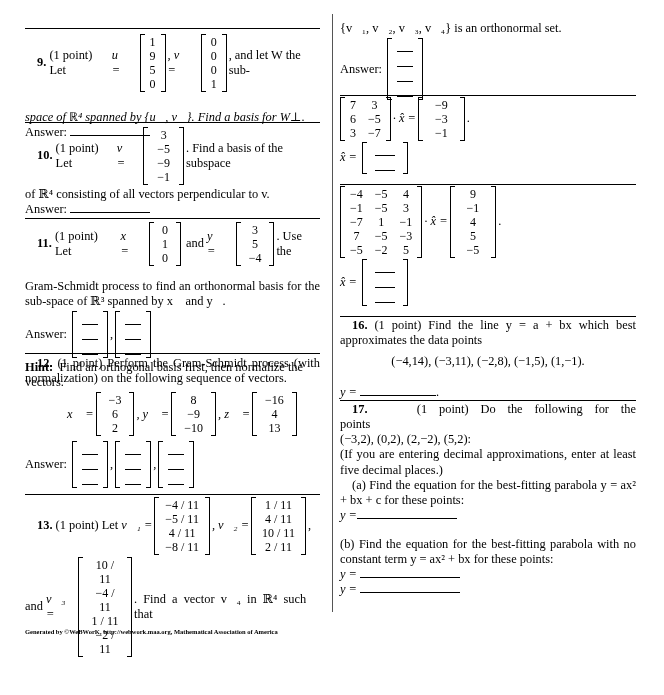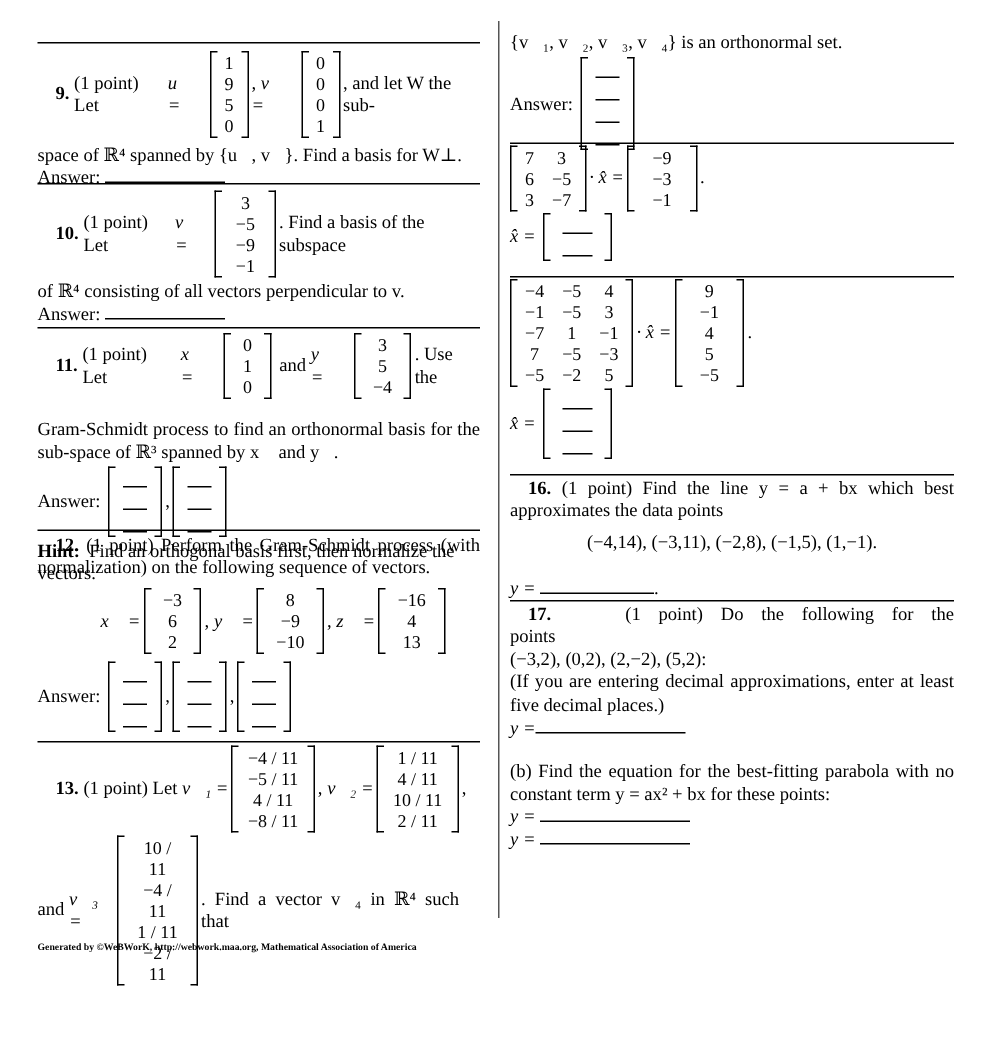--- a/index.html
+++ b/index.html
@@ -53,21 +53,21 @@
       <span class="mat-body">
         <span class="cell">0</span>
           <span class="cell">0</span>
         <span class="cell">0</span>
           <span class="cell">1</span>
       </span>
       <span class="br-r"></span>
     </span>
     <span>, and let W the sub-</span>
   </div>
-  <div style="margin-top:4px;">space of ℝ⁴ spanned by {u⃗, v⃗}. Find a basis for W⊥.</div>
+  <div style="margin-top:18px;font-style:italic;">space of ℝ⁴ spanned by {u⃗, v⃗}. Find a basis for W⊥.</div>
   <div>
     <span>Answer:</span>
     <span class="line-blank" style="width:80px;"></span>
   </div>
 </div>
 
 <div class="rule" style="left:25px;top:122px;width:295px;"></div>
 
 <div class="abs" style="left:25px;top:127px;width:295px;">
   <div class="row" style="padding-left:12px;">
@@ -394,20 +394,21 @@
 
 <div class="rule" style="left:340px;top:400px;width:296px;"></div>
 
 <div class="abs" style="left:340px;top:402px;width:296px;">
   <div class="just" style="text-indent:12px;text-align-last:justify;">
     <b>17.</b>
     &nbsp;&nbsp;&nbsp;&nbsp;<span style="word-spacing:6px;padding-left:20px;">(1 point) Do the following for the points</span>
   </div>
   <div>(−3,2), (0,2), (2,−2), (5,2):</div>
   <div class="just">(If you are entering decimal approximations, enter at least five decimal places.)</div>
+  <div class="just" style="text-indent:12px;">(a) Find the equation for the best-fitting parabola y = ax² + bx + c for these points:</div>
   <div>
     <i>y =</i><span class="line-blank" style="width:100px;"></span>
   </div>
   <div class="just" style="margin-top:14px;">(b) Find the equation for the best-fitting parabola with no constant term y = ax² + bx for these points:</div>
   <div>
     <i>y =</i>&nbsp;<span class="line-blank" style="width:100px;"></span>
   </div>
   <div>
     <i>y =</i>&nbsp;<span class="line-blank" style="width:100px;"></span>
   </div>

